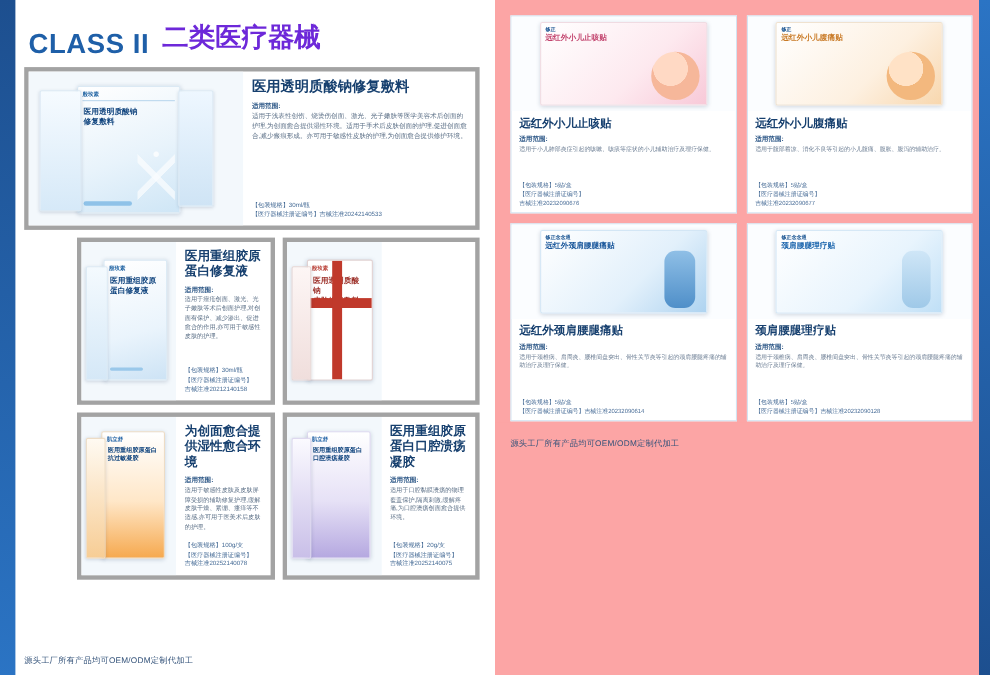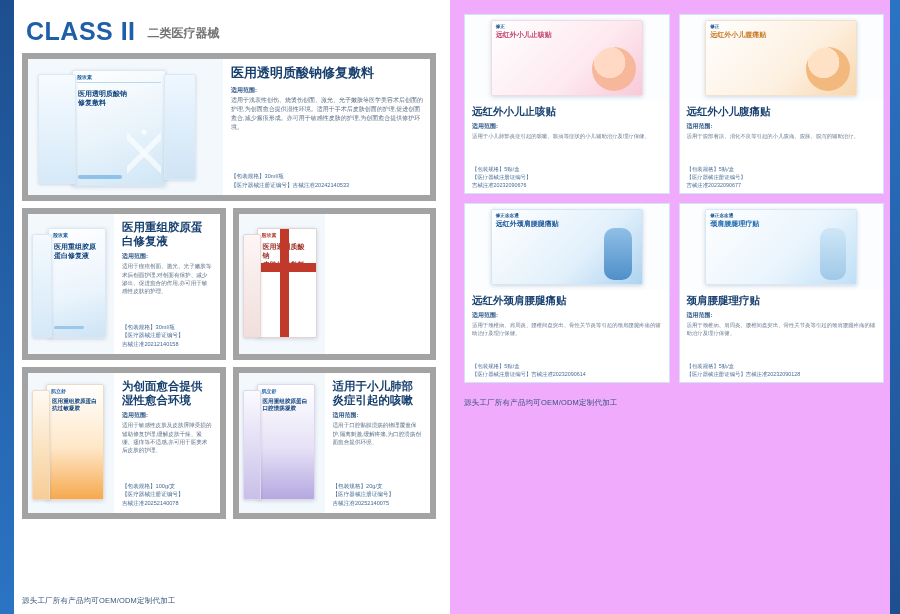--- a/index.html
+++ b/index.html
@@ -21,28 +21,28 @@
     background:#ffffff;
   }
   .left:before{
     content:"";position:absolute;left:0;top:0;width:14px;height:614px;
     background:linear-gradient(180deg,#1d4f8f 0%,#2b74c4 100%);
   }
   .title-block{margin-left:4px;margin-bottom:8px;display:flex;align-items:flex-end;gap:12px;}
   .title-en{line-height:1.06;}
   .title-en .l1{font-size:25px;font-weight:bold;letter-spacing:.5px;color:#1e5fa8;}
   .title-en .l2{font-size:21px;font-weight:bold;letter-spacing:.3px;color:#1e5fa8;}
-  .title-cn{font-size:12px;font-weight:bold;color:#737373;padding-bottom:3px;}
+  .title-cn{font-size:24px;font-weight:bold;color:#6d28d9;padding-bottom:3px;}
 
   .l-grid{display:flex;flex-direction:column;gap:7px;}
-  .l-row{display:flex;gap:7px;}
+  .l-row{display:flex;gap:7px;margin-left:48px;}
 
   .card{
     position:relative;
-    border:6px solid #a3a3a3;
+    border:4px solid #a3a3a3;
     background:#ffffff;
     box-sizing:border-box;
     display:flex;
     overflow:hidden;
   }
   .card .imgbox{
     flex:0 0 auto;
     display:flex;align-items:center;justify-content:center;
     background:#f3f8fc;
   }
@@ -101,21 +101,21 @@
   .footnote{
     position:absolute;left:22px;bottom:8px;
     font-size:7.5px;color:#34537a;letter-spacing:.2px;
   }
   .footnote.right{left:auto;right:14px;}
 
   
   .right{
     position:relative;
     width:450px;height:614px;box-sizing:border-box;
-    background:#f0abfc;
+    background:#fca5a5;
     padding:14px 16px 10px 14px;
   }
   .right:after{
     content:"";position:absolute;right:0;top:0;width:10px;height:614px;
     background:linear-gradient(180deg,#2b74c4 0%,#1d4f8f 100%);
   }
   .r-grid{display:flex;flex-direction:column;gap:9px;}
   .r-row{display:flex;gap:9px;}
   .rcard{
     width:206px;height:180px;
@@ -246,21 +246,21 @@
             <div class="box" style="width:78px;height:118px;">
               <div class="front" style="left:14px;top:0;width:56px;height:114px;background:linear-gradient(180deg,#ffffff 0%,#e6e1f6 55%,#b5a8e0 100%);border:1px solid #ded9ef;">
                 <div class="brandbar" style="color:#1c5fa4;">肌立舒</div>
                 <div class="boxtitle" style="white-space:pre-line;font-size:5.6px;">医用重组胶原蛋白
 口腔溃疡凝胶</div>
               </div>
               <div class="side" style="left:0;width:16px;height:108px;background:linear-gradient(180deg,#fbfaff 0%,#c9bfe8 100%);border:1px solid #ded9ef;"></div>
             </div>
           </div>
           <div class="info">
-            <div class="p-name">适用于小儿肺部炎症引起的咳嗽</div>
+            <div class="p-name">医用重组胶原蛋白口腔溃疡凝胶</div>
             <div class="sec-label">适用范围:</div>
             <div class="p-desc">适用于口腔黏膜溃疡的物理覆盖保护,隔离刺激,缓解疼痛,为口腔溃疡创面愈合提供环境。</div>
             <div class="p-meta">
               <div>【包装规格】20g/支</div>
               <div>【医疗器械注册证编号】</div>
               <div>吉械注准20252140075</div>
             </div>
           </div>
         </div>
       </div>

